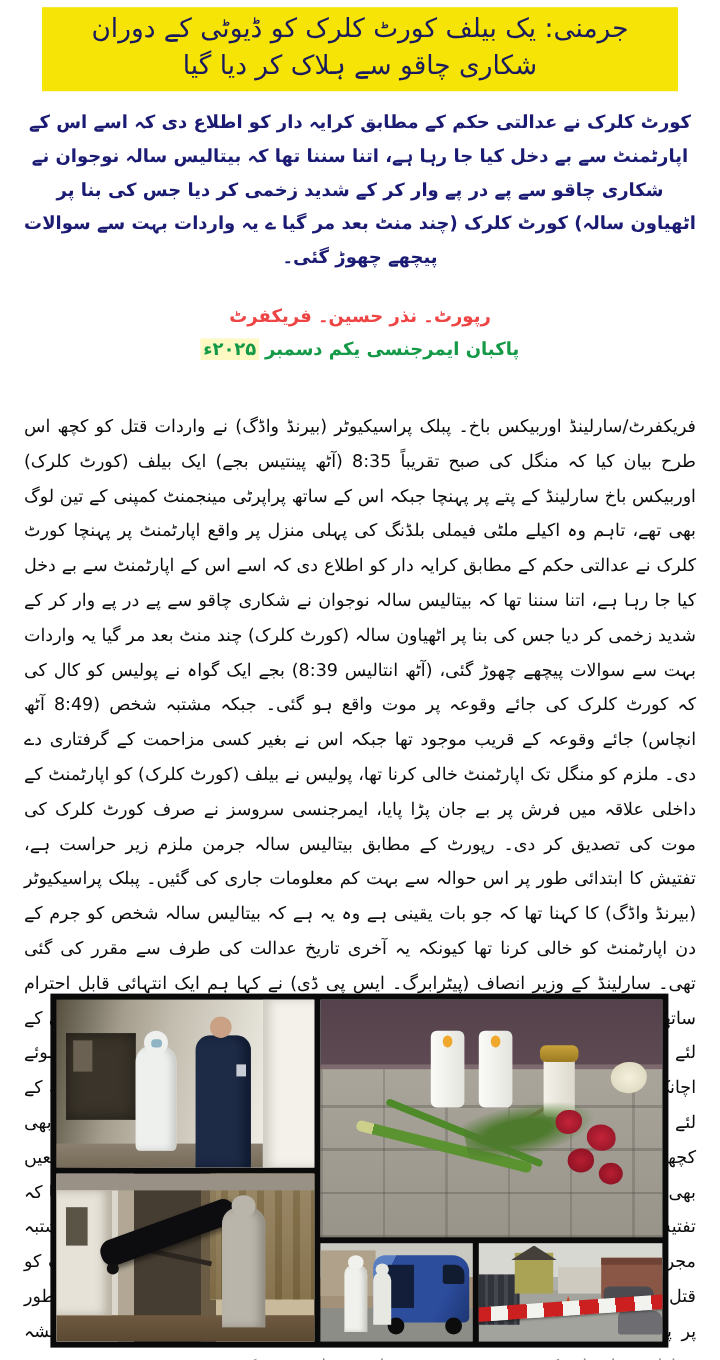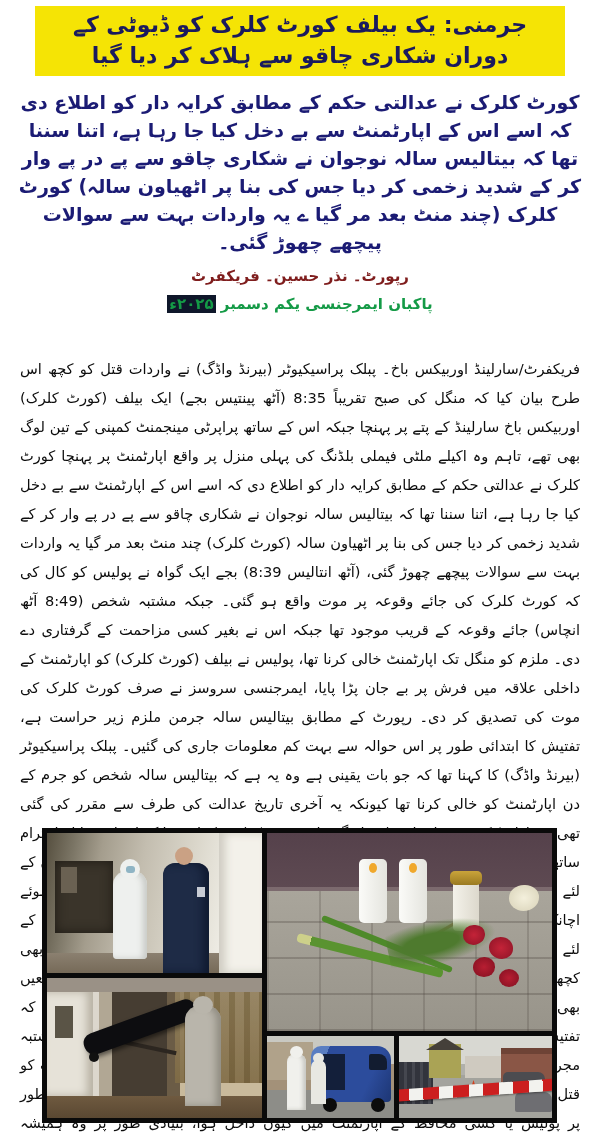--- a/index.html
+++ b/index.html
@@ -15,58 +15,58 @@
   
   .headline-band {
     margin: 6px 35px 0 35px;
     background: #f5e405;
     min-height: 43px;
     display: flex; align-items: center; justify-content: center;
     padding: 4px 10px;
   }
   .headline-band h1 {
     direction: rtl;
-    font-size: 22px; font-weight: bold;
+    font-size: 22px; font-weight: normal;
     color: #1a1a5e;
     text-align: center;
     line-height: 1.4;
     font-family: "DejaVu Sans", sans-serif;
   }
 
   
   .subheadline {
     direction: rtl;
     margin: 12px 18px 0 18px;
     color: #1b1b74;
     font-weight: bold;
-    font-size: 19px;
+    font-size: 15px;
     line-height: 28px;
     text-align: center;
   }
 
   
   .byline {
     direction: rtl;
-    margin-top: 9px;
-    text-align: center;
-    color: #7f1d1d;
+    margin-top: 24px;
+    text-align: center;
+    color: #ef4444;
     font-weight: bold;
     font-size: 15px;
     line-height: 22px;
   }
   .dateline {
     direction: rtl;
     margin-top: 5px;
     text-align: center;
     color: #149a46;
     font-weight: bold;
     font-size: 15px;
     line-height: 24px;
   }
-  .dateline .year-highlight { background: #0f172a; padding: 0 2px; }
+  .dateline .year-highlight { background: #fef9c3; padding: 0 2px; }
 
   
   .body-text {
     direction: rtl;
     margin: 38px 20px 0 20px;
     color: #0c0c0c;
     font-size: 14.6px;
     line-height: 29px;
     text-align: justify;
     text-align-last: right;

